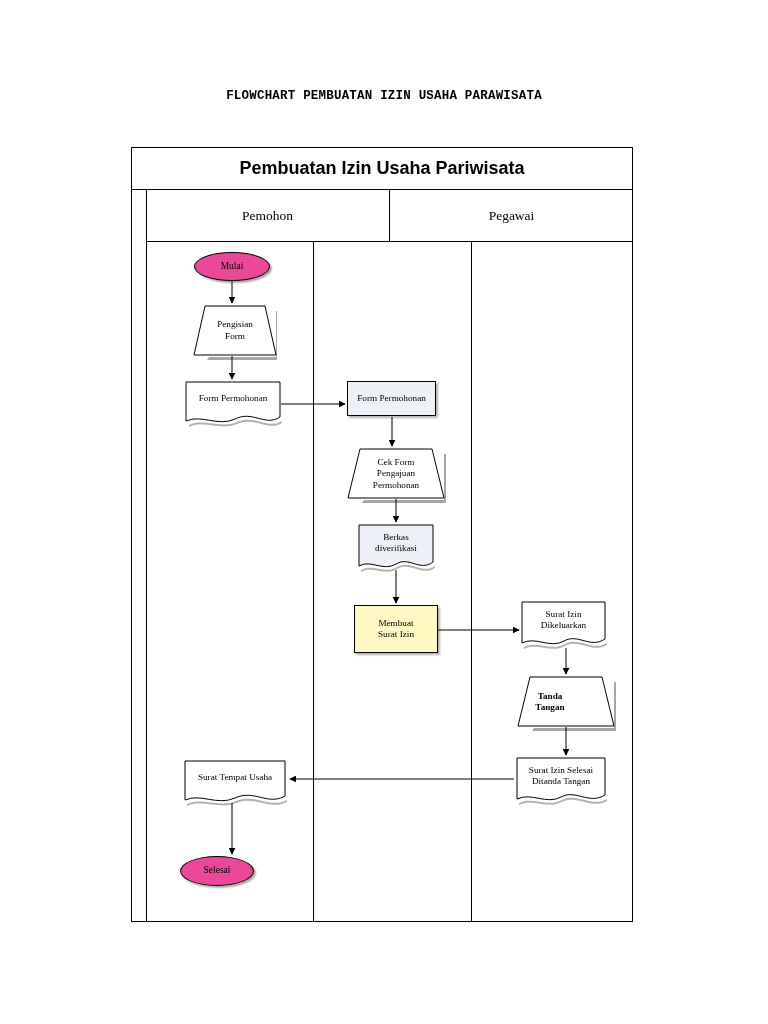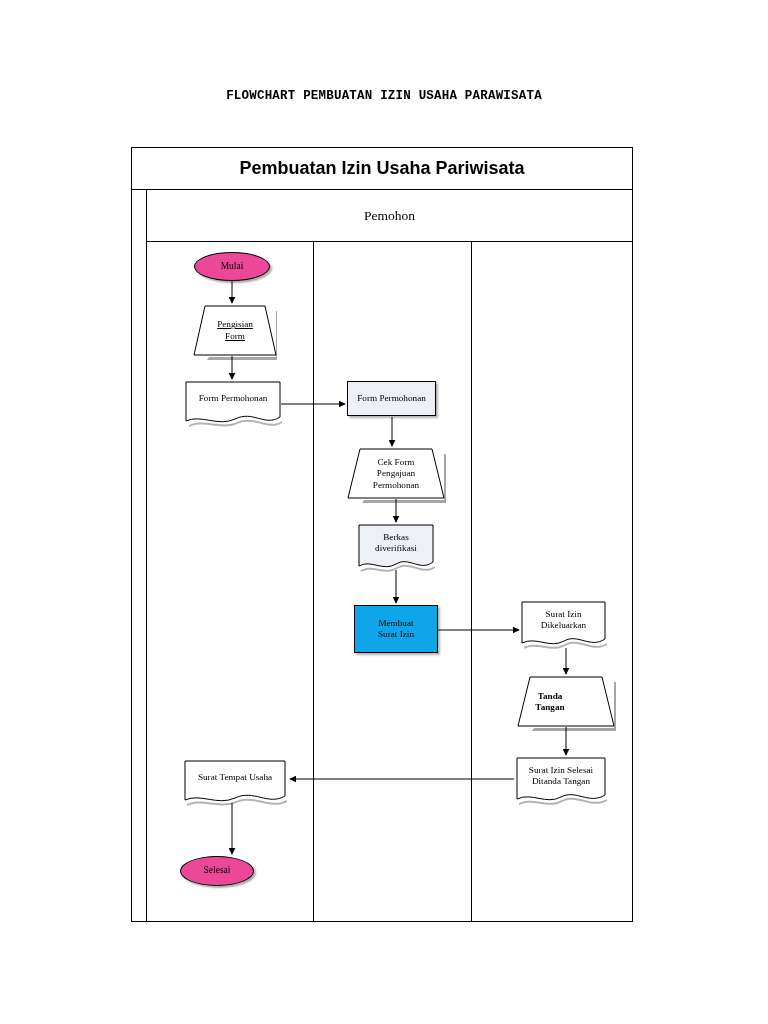--- a/index.html
+++ b/index.html
@@ -127,32 +127,33 @@
 
 <div id="page-title">FLOWCHART PEMBUATAN IZIN USAHA PARAWISATA</div>
 
 <div id="chart-frame"></div>
 <div id="frame-inner-rule"></div>
 
 <div id="swim-title">Pembuatan Izin Usaha Pariwisata</div>
 
 <div id="lane-header">
   <div class="lane-head">Pemohon</div>
+  <div class="lane-head">Pegawai</div>
 </div>
 
 <div class="lane-sep" id="lane-sep-1"></div>
 <div class="lane-sep" id="lane-sep-2"></div>
 
 <div class="node terminator" style="left:194px; top:252px; width:76px; height:29px;">Mulai</div>
 
 <svg class="shape-svg" style="left:193px; top:305px;" width="84" height="56" viewBox="0 0 84 56">
   <polygon points="12,1 72,1 83,50 1,50" fill="#ffffff" stroke="#000" stroke-width="1"></polygon>
   <polygon points="14,55 85,55 85,6 83,6 83,52 16,52" fill="#000" opacity="0.35"></polygon>
 </svg>
-<div class="shape-label" style="left:193px; top:305px; width:84px; height:51px;text-decoration:underline;">
+<div class="shape-label" style="left:193px; top:305px; width:84px; height:51px;">
   <span style="white-space:pre-line">Pengisian
 Form</span>
 </div>
 
 <svg class="shape-svg" style="left:185px; top:381px;" width="102" height="48" viewBox="0 0 102 48">
   <path d="M1,1 L95,1 L95,36 C80,46 68,29 50,38 C33,46 16,33 1,40 Z" fill="#ffffff" stroke="#000" stroke-width="1"></path>
   <path d="M97,4 L97,40 C83,49 70,33 52,41 C36,48 19,37 4,44 L4,46 C19,39 36,50 52,43 C70,35 83,51 97,42 Z" fill="#000" opacity="0.3"></path>
 </svg>
 <div class="shape-label" style="left:185px; top:381px; width:96px; height:35px;">
   <span style="white-space:pre-line">Form Permohonan</span>
@@ -172,21 +173,21 @@
 
 <svg class="shape-svg" style="left:358px; top:524px;" width="82" height="52" viewBox="0 0 82 52">
   <path d="M1,1 L75,1 L75,38 C62,48 51,32 38,40 C25,48 13,35 1,42 Z" fill="#eef0f8" stroke="#000" stroke-width="1"></path>
   <path d="M77,4 L77,42 C64,51 52,35 39,43 C26,51 15,39 3,46 L3,48 C15,41 26,53 39,45 C52,37 64,53 77,44 Z" fill="#000" opacity="0.3"></path>
 </svg>
 <div class="shape-label" style="left:358px; top:524px; width:76px; height:38px;">
   <span style="white-space:pre-line">Berkas
 diverifikasi</span>
 </div>
 
-<div class="node" style="left:354px; top:605px; width:84px; height:48px; background:#0ea5e9; border:1px solid #000; box-shadow:2px 2px 2px rgba(0,0,0,0.3);">
+<div class="node" style="left:354px; top:605px; width:84px; height:48px; background:#fef9c3; border:1px solid #000; box-shadow:2px 2px 2px rgba(0,0,0,0.3);">
   <span style="white-space:pre-line">Membuat
 Surat Izin</span>
 </div>
 
 <svg class="shape-svg" style="left:521px; top:601px;" width="90" height="52" viewBox="0 0 90 52">
   <path d="M1,1 L84,1 L84,38 C69,48 57,32 43,40 C29,48 15,35 1,42 Z" fill="#ffffff" stroke="#000" stroke-width="1"></path>
   <path d="M86,4 L86,42 C71,51 58,35 44,43 C30,51 16,39 3,46 L3,48 C16,41 30,53 44,45 C58,37 71,53 86,44 Z" fill="#000" opacity="0.3"></path>
 </svg>
 <div class="shape-label" style="left:521px; top:601px; width:85px; height:38px;">
   <span style="white-space:pre-line">Surat Izin

